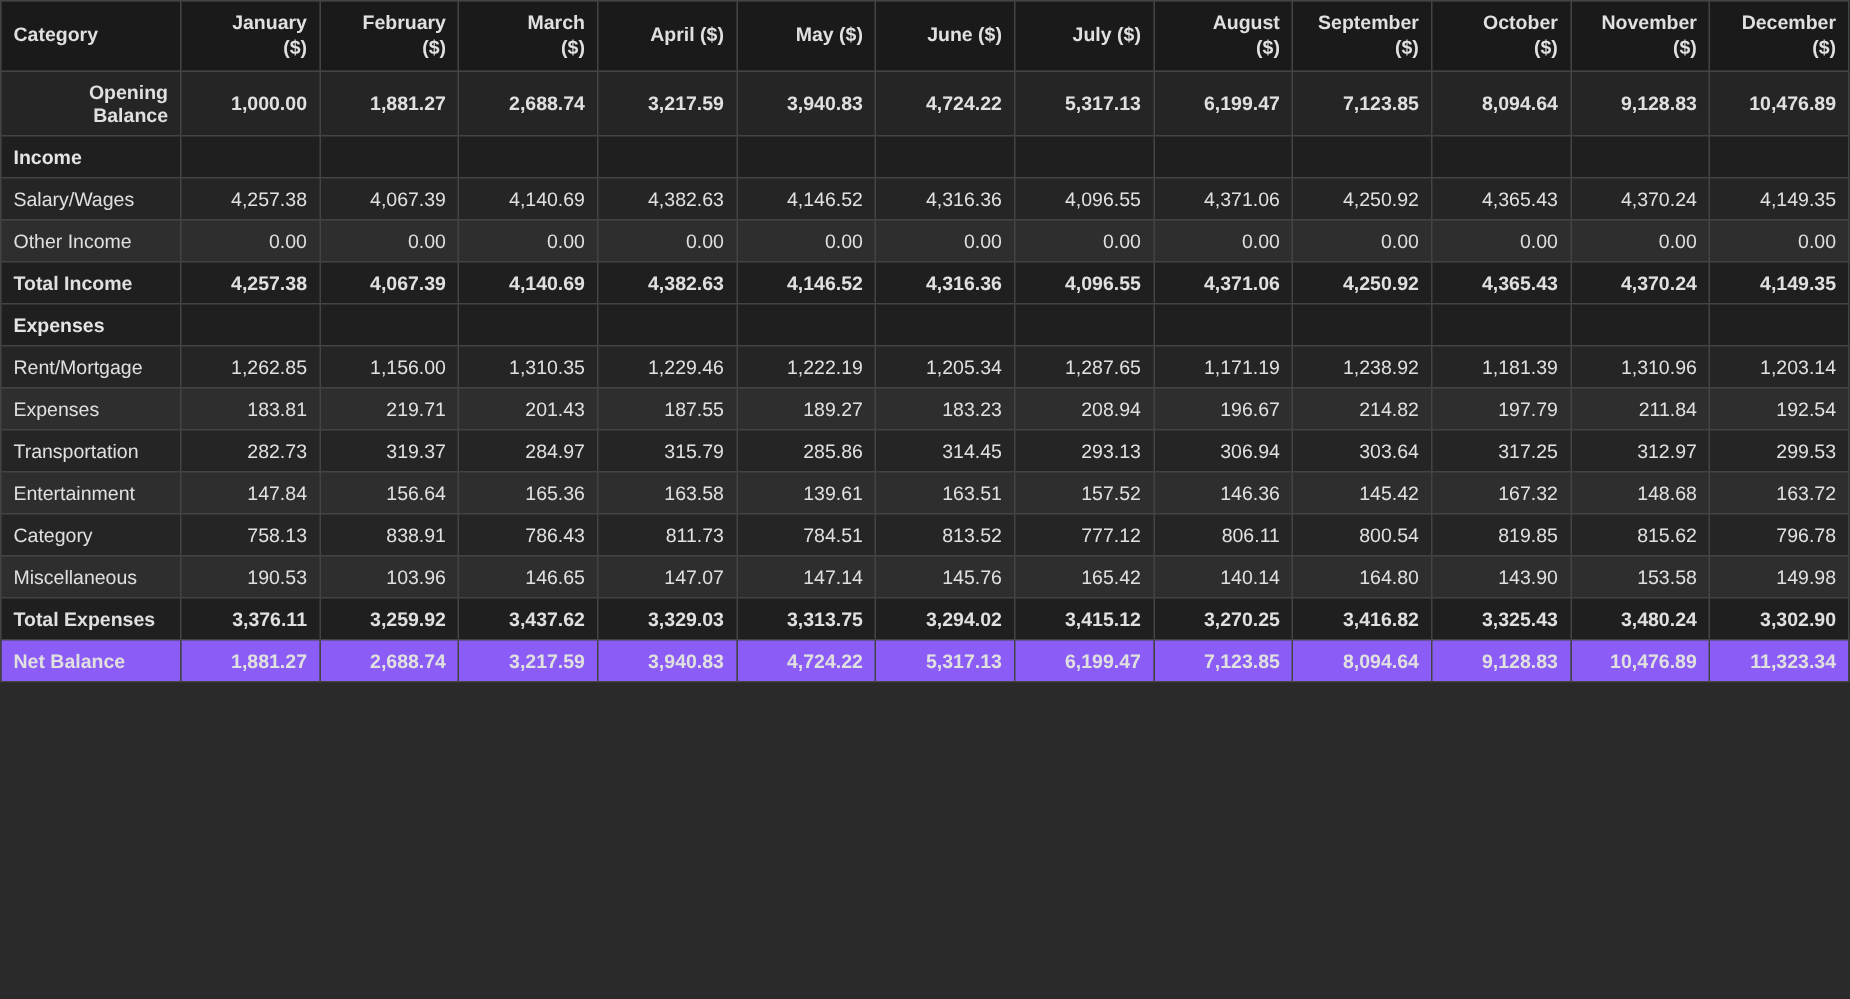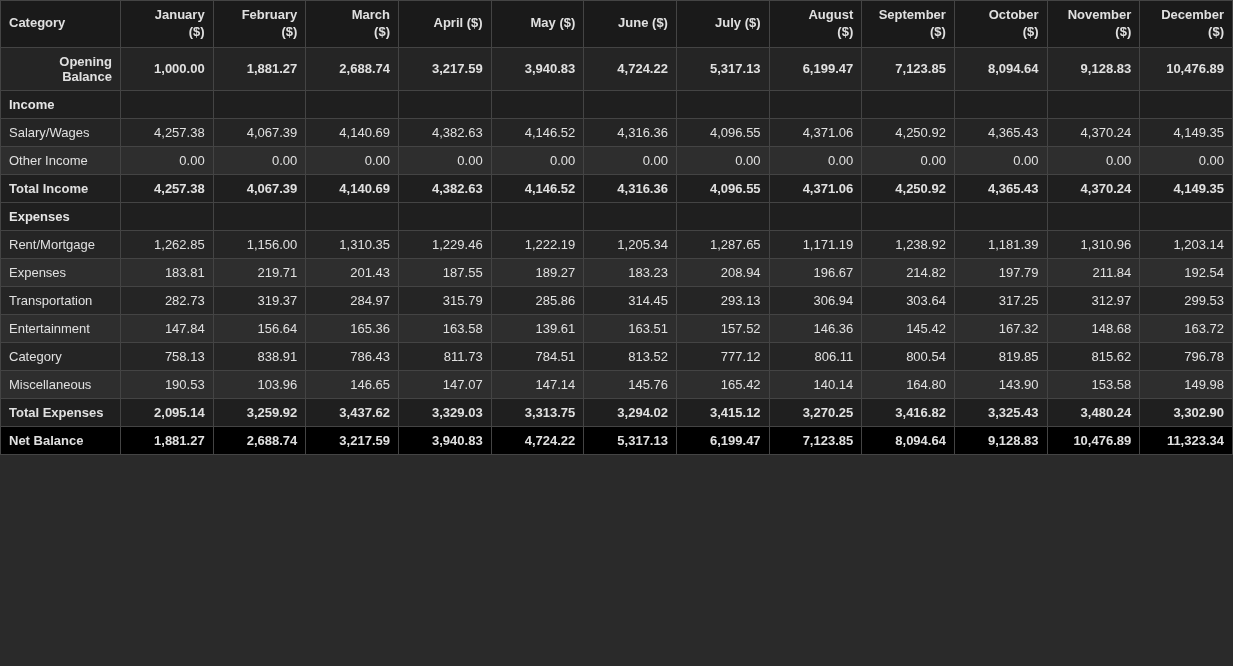--- a/index.html
+++ b/index.html
@@ -49,21 +49,21 @@
       font-weight: bold;
       background: #1f1f1f;
       margin-top: 44px;
     }
     tbody tr.opening-balance td {
       font-weight: bold;
       text-align: right;
     }
     tbody tr.net-balance td {
       font-weight: bold;
-      background: #000000;
+      background: #8b5cf6;
     }
     td:not(:first-child), th:not(:first-child) {
       text-align: right;
     }
     th:first-child, td:first-child {
       text-align: left;
     }
   </style>
 </head>
 <body>
@@ -263,21 +263,21 @@
           <td>145.76</td>
           <td>165.42</td>
           <td>140.14</td>
           <td>164.80</td>
           <td>143.90</td>
           <td>153.58</td>
           <td>149.98</td>
         </tr>
         <tr class="total-row">
           <td>Total Expenses</td>
-          <td>2,095.14</td>
+          <td>3,376.11</td>
           <td>3,259.92</td>
           <td>3,437.62</td>
           <td>3,329.03</td>
           <td>3,313.75</td>
           <td>3,294.02</td>
           <td>3,415.12</td>
           <td>3,270.25</td>
           <td>3,416.82</td>
           <td>3,325.43</td>
           <td>3,480.24</td>

